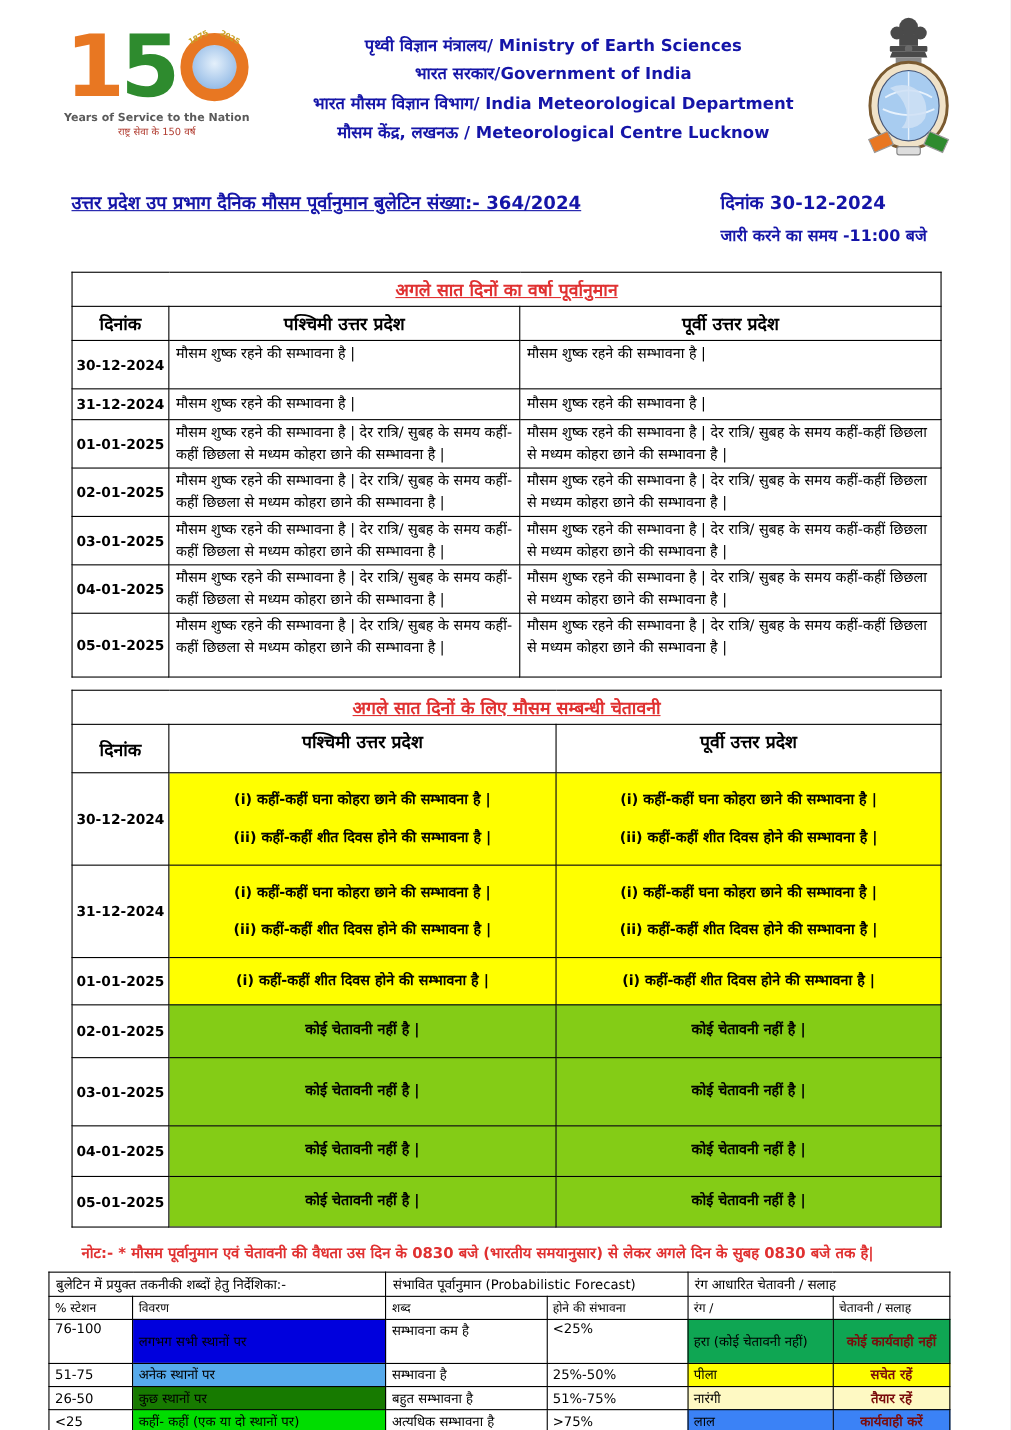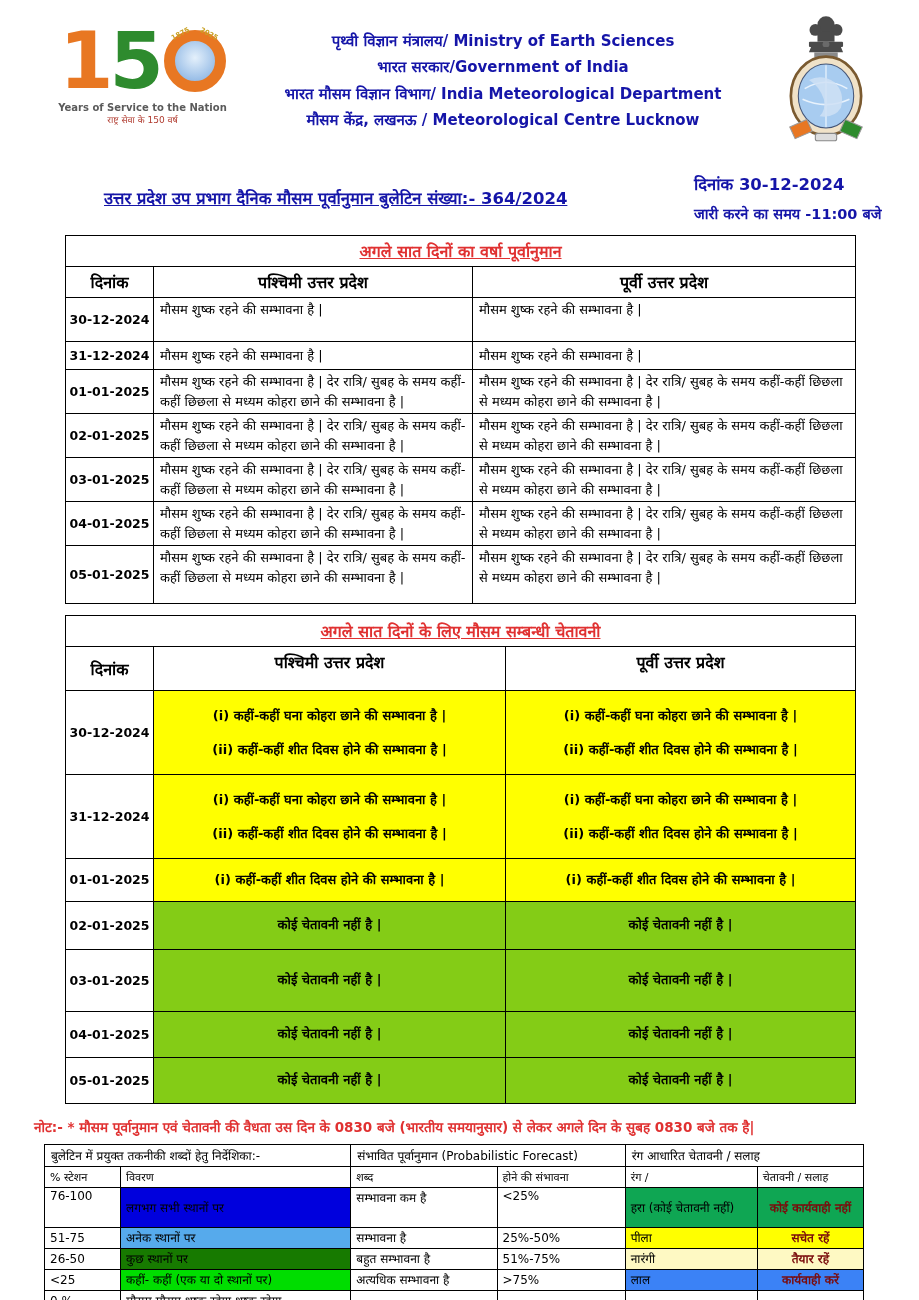--- a/index.html
+++ b/index.html
@@ -21,43 +21,43 @@
           position:relative; }
   .ring .yr { position:absolute; font-size:7px; font-weight:bold; color:#c9a227; top:-10px; }
   .ring .yr.l { left:-4px; transform:rotate(-28deg); }
   .ring .yr.r { right:-4px; transform:rotate(28deg); }
   .cap-en { font-size:10px; font-weight:bold; color:#5a5a5a; margin-top:2px; }
   .cap-hi { font-size:9px; color:#b03a2e; }
   .hdr-text { flex:1; text-align:center; padding-top:14px; }
   .hdr-line { color:#1515a8; font-weight:bold; font-size:15px; line-height:1.75; }
   .imd-logo { width:130px; display:flex; justify-content:center; }
   
-  .title-row { display:flex; padding:28px 30px 0 104px; align-items:center; }
+  .title-row { display:flex; padding:28px 30px 0 65px; align-items:flex-start; }
   .main-title { color:#1515a8; font-weight:bold; font-size:16.5px; text-decoration:underline; width:560px; }
   .date-block { color:#1515a8; font-weight:bold; margin-left:30px; }
   .date-line1 { font-size:16.5px; }
   .date-line2 { font-size:14.5px; margin-top:8px; }
   
   table { border-collapse:collapse; table-layout:fixed; }
   td,th { border:1.7px solid #000; vertical-align:middle; }
   .tbl-title { color:#e03131; font-weight:bold; font-size:16px; text-align:center;
                text-decoration:underline; padding:4px 0; }
   .col-head { font-weight:bold; font-size:16px; text-align:center; padding:4px 0; }
   .date-cell { font-weight:bold; font-size:12.5px; text-align:center; padding:2px; }
   
-  .forecast { width:790px; margin:12px 0 0 65px; }
+  .forecast { width:790px; margin:24px 0 0 65px; }
   .forecast .fc-cell { font-size:13px; padding:2px 6px; line-height:1.5; font-weight:500; }
   
   .warning { width:790px; margin:11px 0 0 65px; }
   .warning .warn-cell { font-size:13px; font-weight:bold; text-align:center;
                         white-space:pre-line; padding:4px 8px; }
   .warning .lv-yellow { background:#ffff00; line-height:2.6; }
   .warning .lv-green  { background:#84cc16; line-height:1.4; }
   
-  .note { color:#e03131; font-weight:bold; font-size:13.5px; margin:14px 0 0 34px; }
+  .note { color:#e03131; font-weight:bold; font-size:13.5px; margin:14px 0 0 74px; }
   
   .legend { width:820px; margin:8px 0 0 44px; font-size:12px; }
   .legend td { padding:1px 5px; height:21px; }
   .legend .grp { font-size:12px; padding:2px 6px; }
   .legend .sub { font-size:11px; padding:1px 5px; }
   .legend .pct { width:76px; }
   .legend .desc { width:230px; }
   .legend .term { width:146px; }
   .legend .prob { width:128px; }
   .legend .colr { width:132px; }

